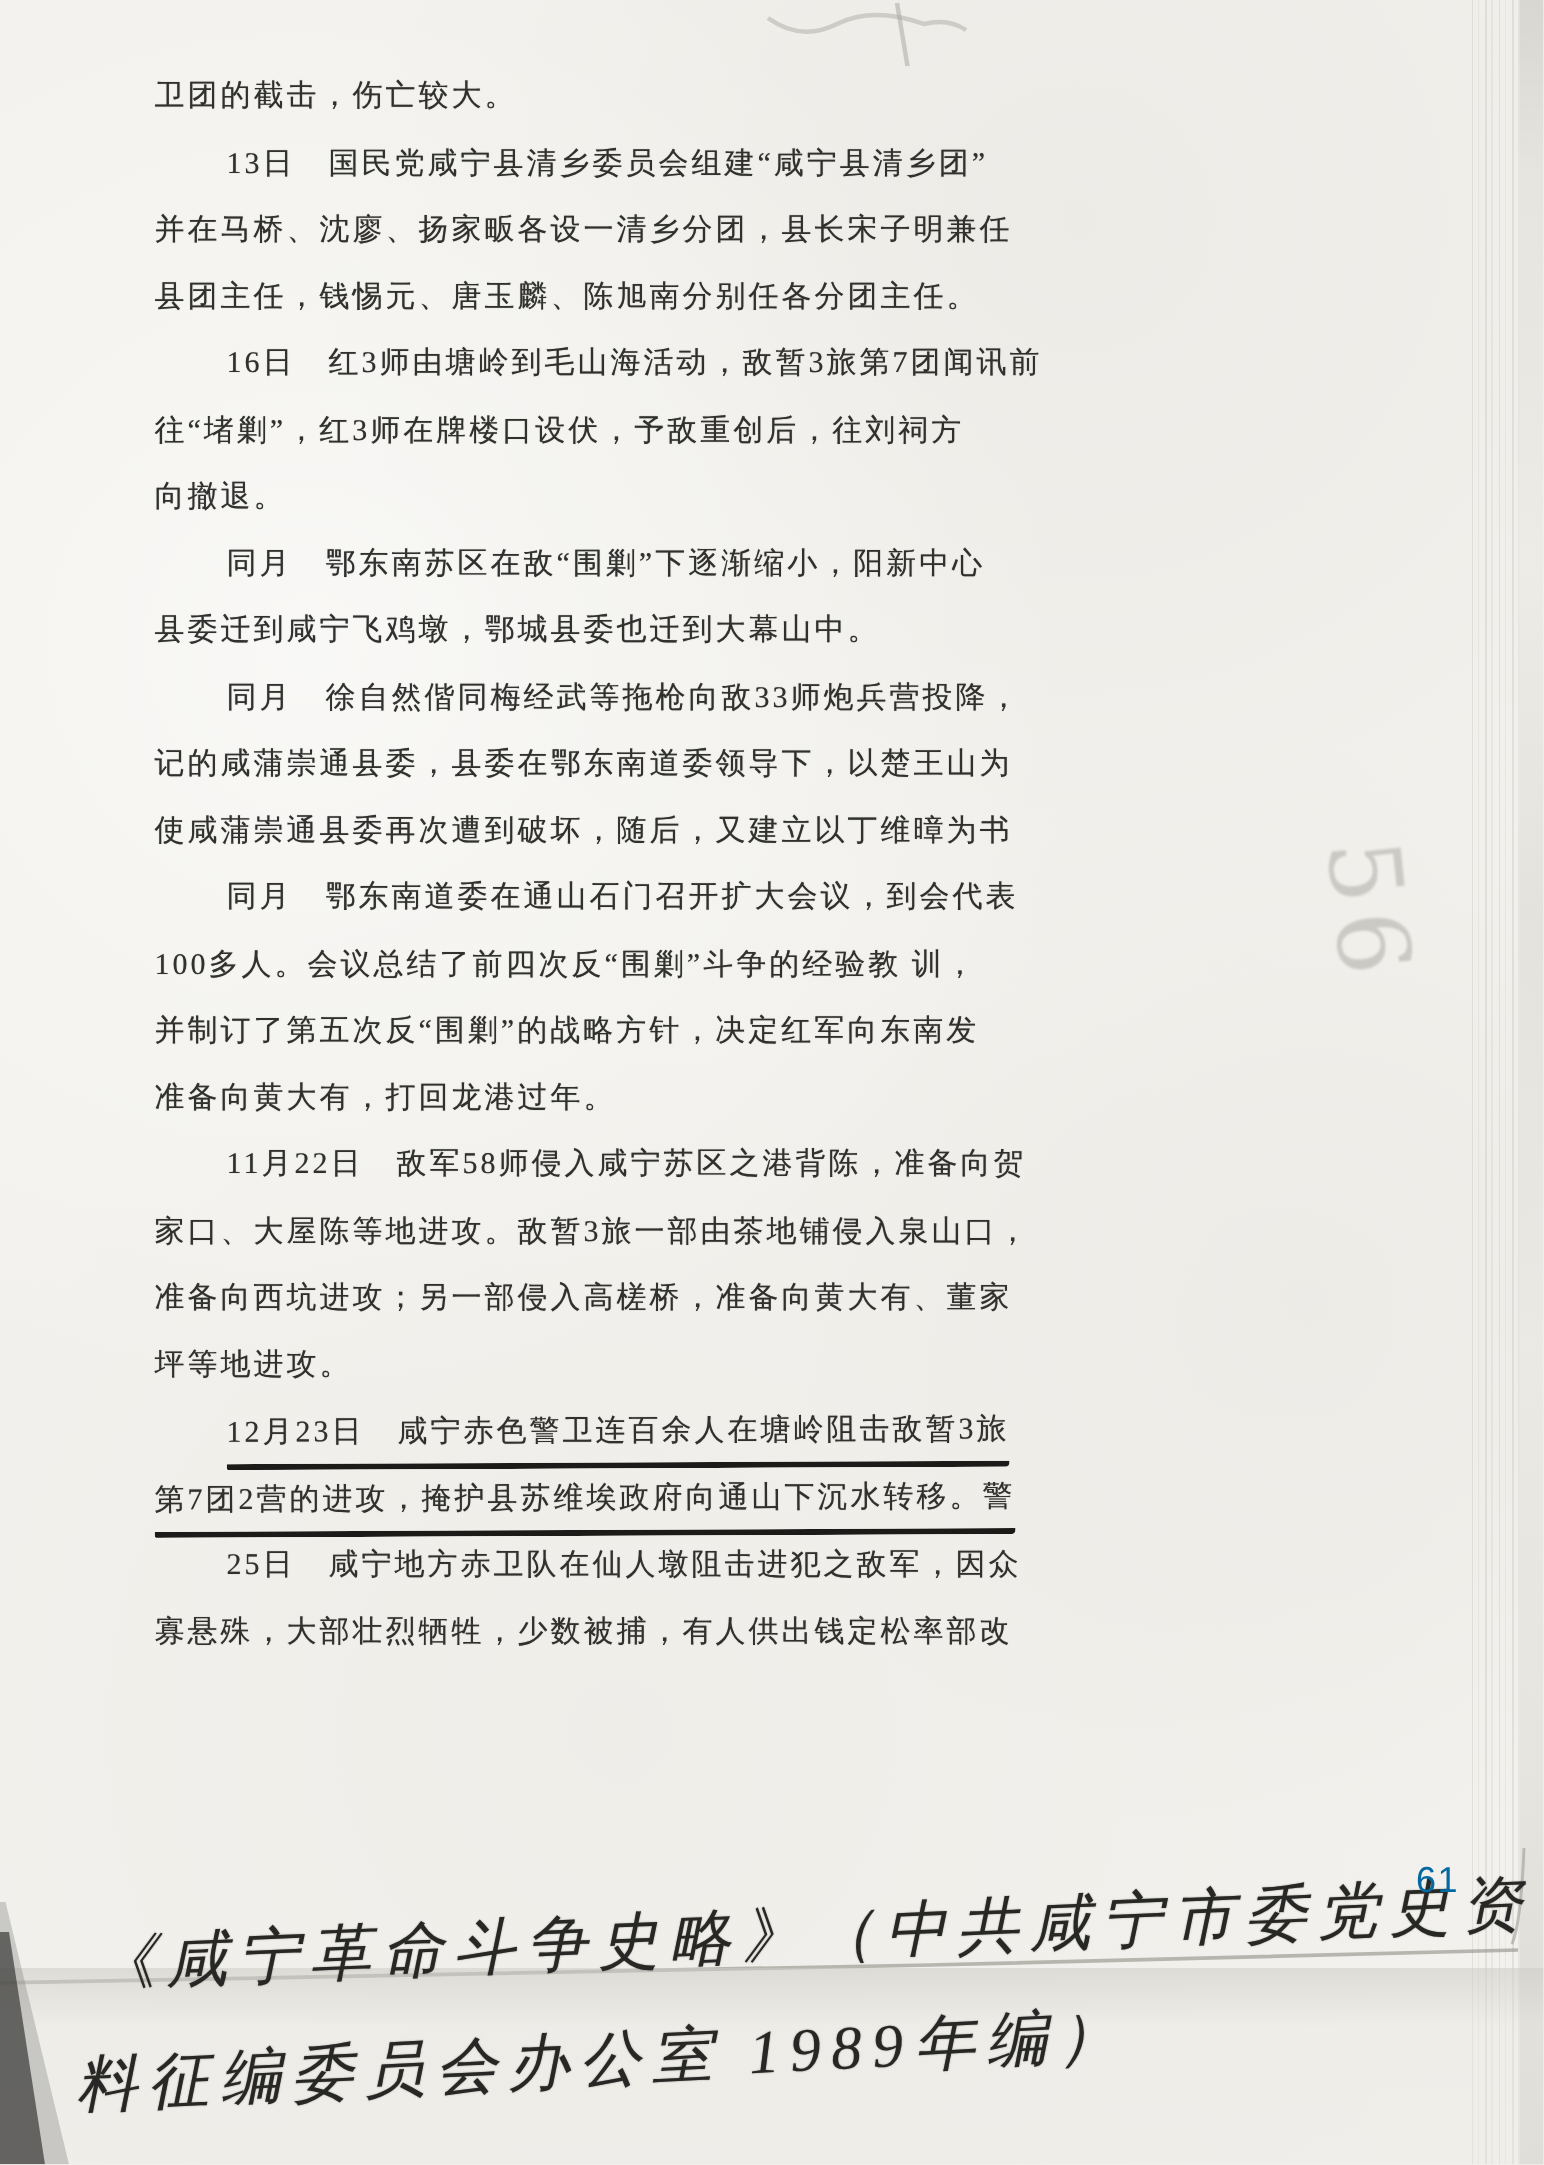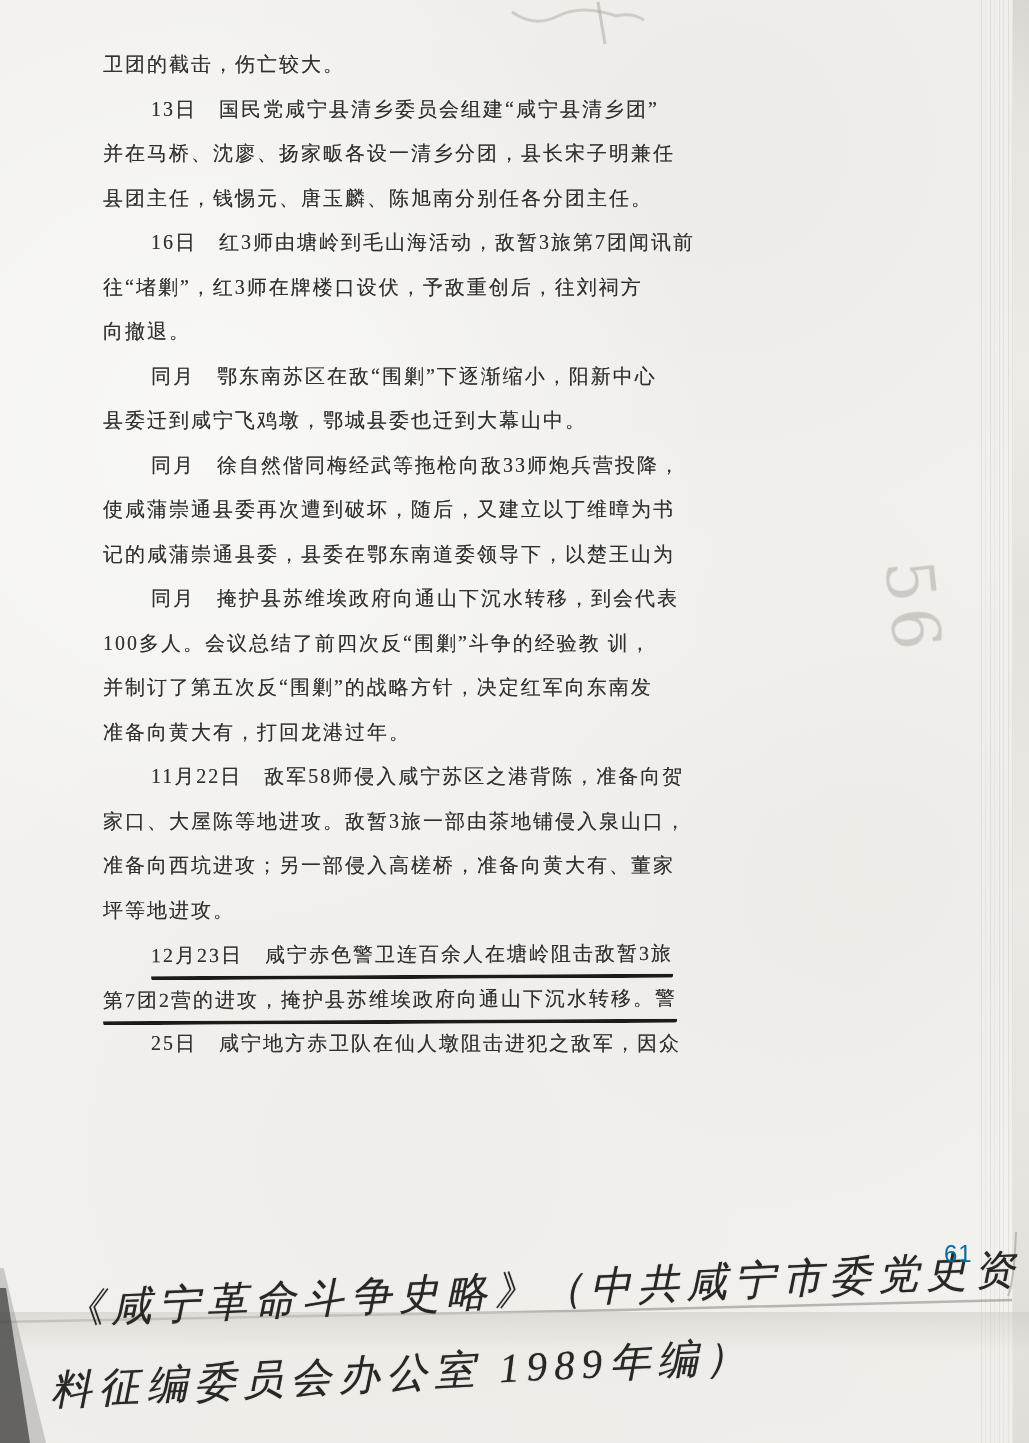--- a/index.html
+++ b/index.html
@@ -110,31 +110,32 @@
   <div class="line"><span>卫团的截击，伤亡较大。</span></div>
   <div class="line indent"><span>13日　国民党咸宁县清乡委员会组建“咸宁县清乡团”</span></div>
   <div class="line"><span>并在马桥、沈廖、扬家畈各设一清乡分团，县长宋子明兼任</span></div>
   <div class="line"><span>县团主任，钱惕元、唐玉麟、陈旭南分别任各分团主任。</span></div>
   <div class="line indent"><span>16日　红3师由塘岭到毛山海活动，敌暂3旅第7团闻讯前</span></div>
   <div class="line"><span>往“堵剿”，红3师在牌楼口设伏，予敌重创后，往刘祠方</span></div>
   <div class="line"><span>向撤退。</span></div>
   <div class="line indent"><span>同月　鄂东南苏区在敌“围剿”下逐渐缩小，阳新中心</span></div>
   <div class="line"><span>县委迁到咸宁飞鸡墩，鄂城县委也迁到大幕山中。</span></div>
   <div class="line indent"><span>同月　徐自然偕同梅经武等拖枪向敌33师炮兵营投降，</span></div>
+  <div class="line"><span>记的咸蒲崇通县委，县委在鄂东南道委领导下，以楚王山为</span></div>
   <div class="line"><span>使咸蒲崇通县委再次遭到破坏，随后，又建立以丁维暲为书</span></div>
-  <div class="line"><span>记的咸蒲崇通县委，县委在鄂东南道委领导下，以楚王山为</span></div>
-  <div class="line indent"><span>同月　掩护县苏维埃政府向通山下沉水转移，到会代表</span></div>
+  <div class="line indent"><span>同月　鄂东南道委在通山石门召开扩大会议，到会代表</span></div>
   <div class="line"><span>100多人。会议总结了前四次反“围剿”斗争的经验教 训，</span></div>
   <div class="line"><span>并制订了第五次反“围剿”的战略方针，决定红军向东南发</span></div>
   <div class="line"><span>准备向黄大有，打回龙港过年。</span></div>
   <div class="line indent"><span>11月22日　敌军58师侵入咸宁苏区之港背陈，准备向贺</span></div>
   <div class="line"><span>家口、大屋陈等地进攻。敌暂3旅一部由茶地铺侵入泉山口，</span></div>
   <div class="line"><span>准备向西坑进攻；另一部侵入高槎桥，准备向黄大有、董家</span></div>
   <div class="line"><span>坪等地进攻。</span></div>
   <div class="line indent u"><span>12月23日　咸宁赤色警卫连百余人在塘岭阻击敌暂3旅</span></div>
   <div class="line u"><span>第7团2营的进攻，掩护县苏维埃政府向通山下沉水转移。警</span></div>
   <div class="line indent"><span>25日　咸宁地方赤卫队在仙人墩阻击进犯之敌军，因众</span></div>
+  <div class="line"><span>寡悬殊，大部壮烈牺牲，少数被捕，有人供出钱定松率部改</span></div>
 </div>
 
 <div class="hw hw1">《咸宁革命斗争史略》（中共咸宁市委党史资</div>
 <div class="hw hw2">料征编委员会办公室 1989年编）</div>
 
 <div class="pagenum">61</div>
 
 </body></html>

